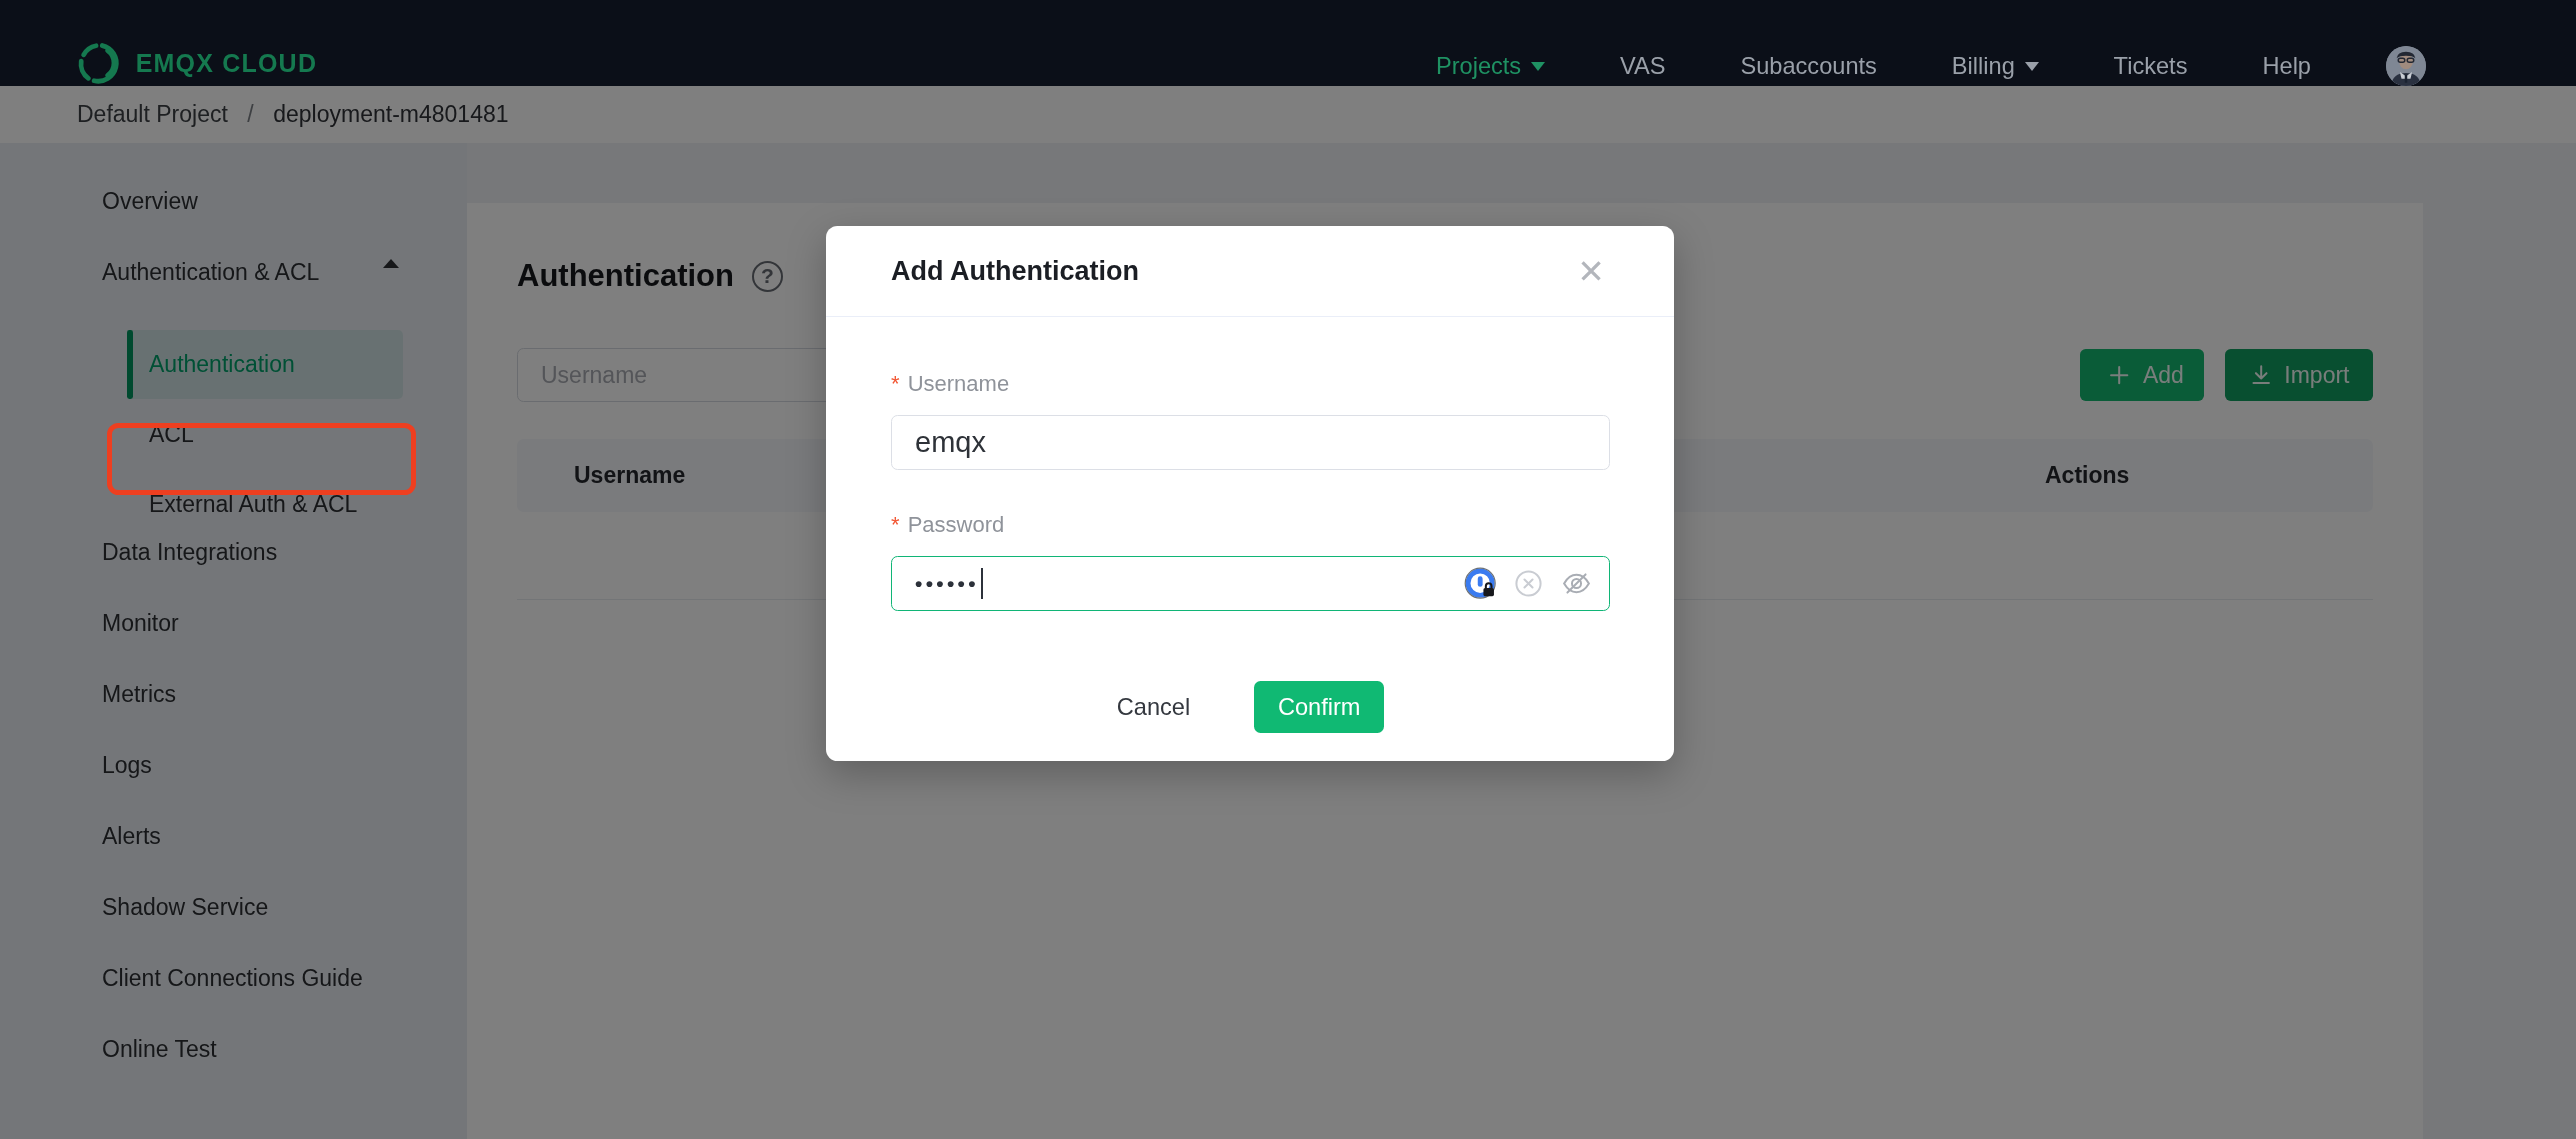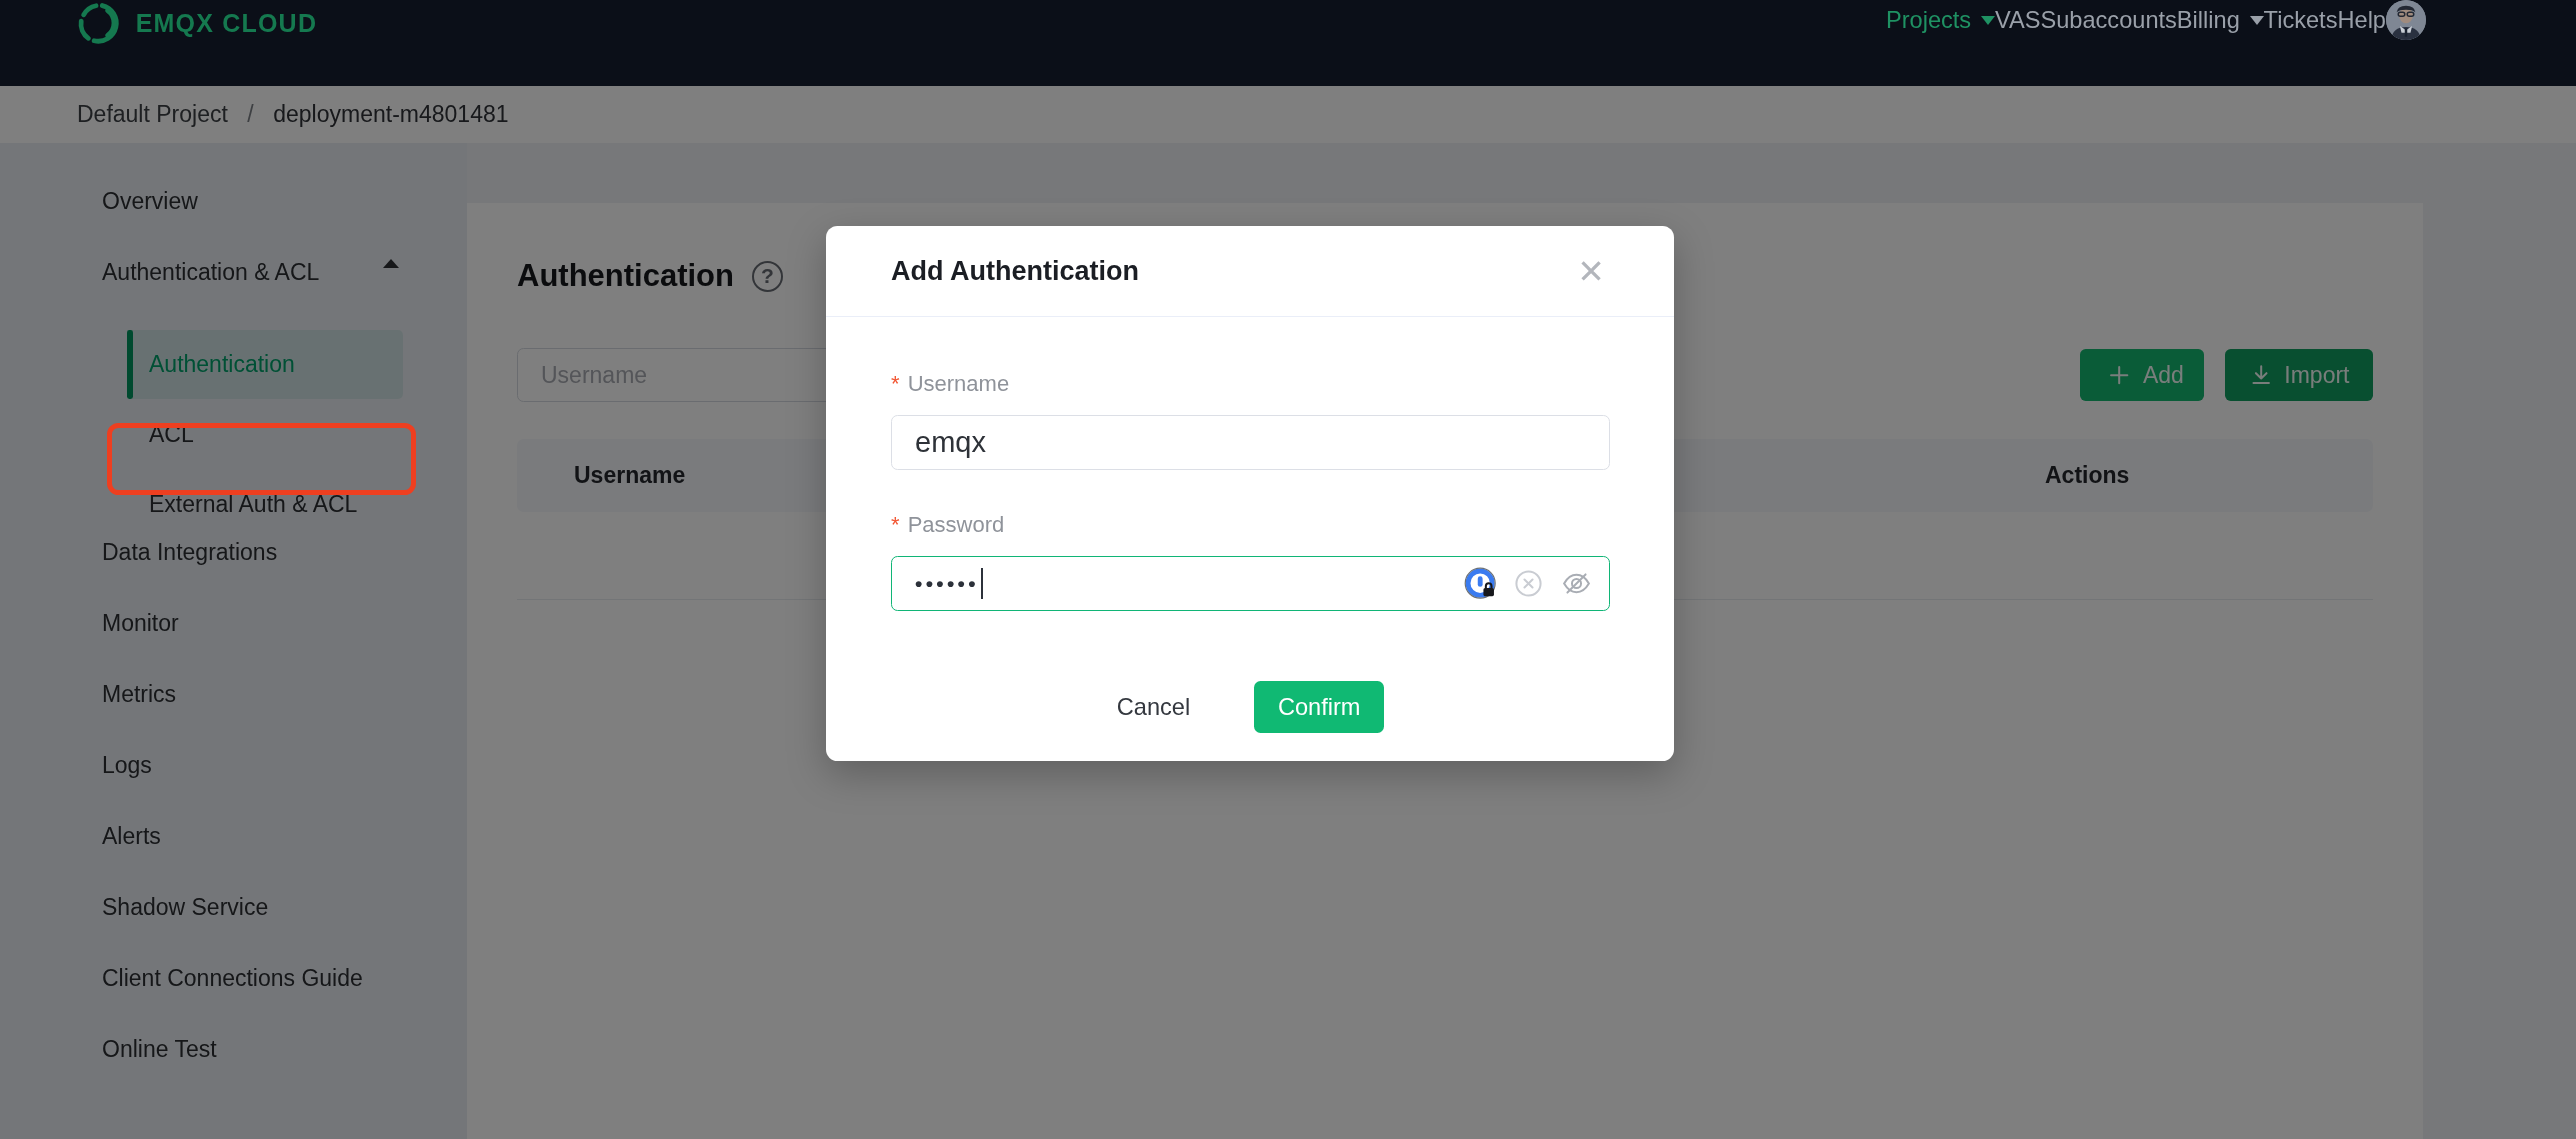--- a/index.html
+++ b/index.html
@@ -1,24 +1,24 @@
 <!DOCTYPE html>
 <html style="font-size:13px"><head>
 <meta charset="utf-8">
 <style>
   * { margin:0; padding:0; box-sizing:border-box; }
   html,body { width:2576px; height:1140px; overflow:hidden;
     font-family:"Liberation Sans", sans-serif; background:#eef0f4; }
 
   
   .navbar { position:absolute; left:0; top:0; width:2576px; height:86px;
-    background:#0b0f18; display:flex; align-items:flex-start; z-index:10; }
+    background:#0b0f18; display:flex; align-items:flex-end; z-index:10; }
   .logo { display:flex; align-items:center; gap:14.7px; margin-left:75px; cursor:pointer; }
   .logo-text { color:#15794f; font-size:25px; font-weight:bold; letter-spacing:1.2px; }
-  .nav-menu { margin-left:auto; margin-right:150px; display:flex; align-items:center; }
+  .nav-menu { margin-left:auto; margin-right:150px; display:flex; align-items:center; gap:75px; }
   .nav-item { color:#9aa0a9; font-size:23.6px; display:flex; align-items:center; gap:9.8px; cursor:pointer; }
   .nav-item.active { color:#1f9263; }
   .caret-down { width:0; height:0; border-left:7.3px solid transparent;
     border-right:7.3px solid transparent; border-top:9px solid #9aa0a9; }
   .nav-item.active .caret-down { border-top-color:#1f9263; }
   .avatar { width:40px; height:40px; border-radius:50%; background:#7f8794; overflow:hidden; cursor:pointer; }
 
   
   .breadcrumb-bar { position:absolute; left:0; top:86px; width:2576px; height:57px;
     background:#ffffff; display:flex; align-items:center; padding-left:77px; }

